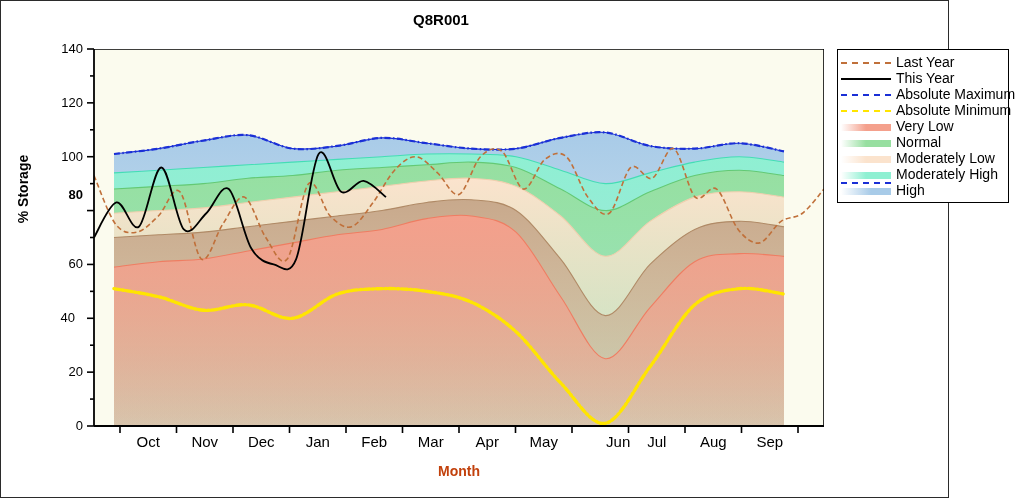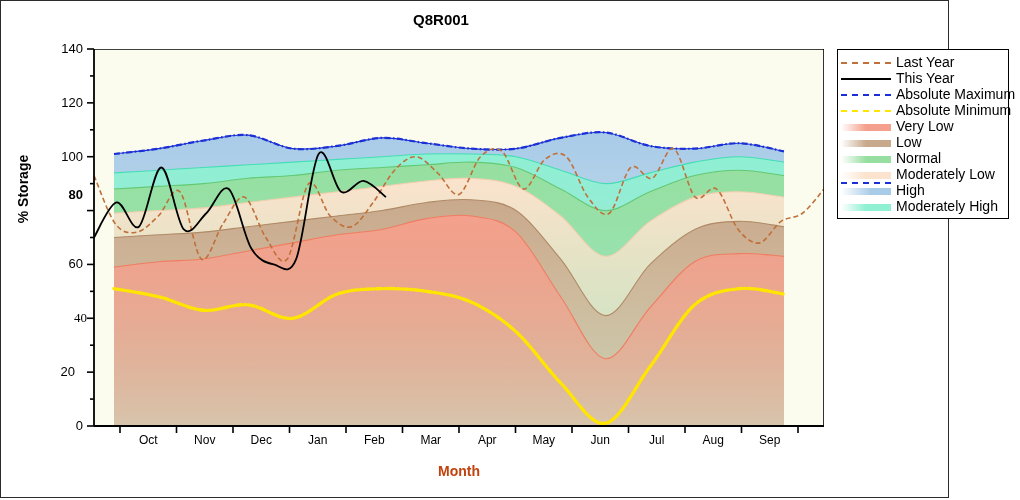--- a/index.html
+++ b/index.html
@@ -28,21 +28,21 @@
   }
   #plot{
     position:absolute;left:93px;top:48px;width:730px;height:377px;
   }
   #plotsvg{display:block;}
   .ytick-label{
     position:absolute;right:0;font-size:13px;color:#000000;text-align:right;
     width:42px;transform:translateY(-8px);
   }
   .xtick-label{
-    position:absolute;font-size:12px;color:#000;text-align:center;
+    position:absolute;font-size:15px;color:#000;text-align:center;
     width:60px;top:432px;
   }
   #legend{
     position:absolute;left:836px;top:48px;width:172px;
     border:1px solid #000;background:#fff;padding:4px 3px 4px 3px;
     box-sizing:border-box;
   }
   .legend-row{
     display:flex;align-items:center;height:16px;
   }
@@ -53,38 +53,38 @@
 <body>
 
 <div id="frame">
 
   <div id="title">Q8R001</div>
   <div id="ylabel">% Storage</div>
   <div id="xlabel">Month</div>
 
   <div id="ytick-holder">
       <div class="ytick-label" style="top: 425px; left: 40px;">0</div>
-      <div class="ytick-label" style="top: 371.143px; left: 32px;">20</div>
-      <div class="ytick-label" style="top: 317.286px; left: 44px; font-family: Liberation Serif, serif;">40</div>
+      <div class="ytick-label" style="top: 371.143px; left: 40px;">20</div>
+      <div class="ytick-label" style="top: 317.286px; left: 32px;">40</div>
       <div class="ytick-label" style="top: 263.429px; left: 40px; text-align: right;">60</div>
       <div class="ytick-label" style="top: 194px; left: 40px; font-weight: bold;">80</div>
       <div class="ytick-label" style="top: 155.714px; left: 40px;">100</div>
       <div class="ytick-label" style="top: 101.857px; left: 40px;">120</div>
       <div class="ytick-label" style="top: 48px; left: 40px;">140</div>
     </div>
   <div id="xtick-holder">
       <div class="xtick-label" style="left: 117.25px;">Oct</div>
       <div class="xtick-label" style="left: 173.75px;">Nov</div>
       <div class="xtick-label" style="left: 230.25px;">Dec</div>
       <div class="xtick-label" style="left: 286.75px;">Jan</div>
       <div class="xtick-label" style="left: 343.25px;">Feb</div>
       <div class="xtick-label" style="left: 399.75px;">Mar</div>
       <div class="xtick-label" style="left: 456.25px;">Apr</div>
       <div class="xtick-label" style="left: 512.75px;">May</div>
-      <div class="xtick-label" style="left: 569.25px;">Jun</div>
+      <div class="xtick-label" style="left: 569.25px; text-align: right;">Jun</div>
       <div class="xtick-label" style="left: 625.75px;">Jul</div>
       <div class="xtick-label" style="left: 682.25px;">Aug</div>
       <div class="xtick-label" style="left: 738.75px;">Sep</div>
     </div>
 
   <div id="plot">
     <svg id="plotsvg" width="730" height="377" viewBox="0 0 730 377">
         <defs>
           <linearGradient id="grad0" x1="0" y1="0" x2="0" y2="1">
             <stop offset="0%" stop-color="#f4a08c" stop-opacity="1"></stop>
@@ -170,40 +170,36 @@
         <div class="legend-key">
           <div style="margin-top: 5px; border-top: 2px dashed rgb(255, 229, 0);"></div>
         </div>
         <span class="legend-label">Absolute Minimum</span>
       </div>
       <div class="legend-row">
         <div class="legend-key" style="height: 7px; margin-top: 2px; background: linear-gradient(to right, rgb(255, 255, 255) 0%, rgb(244, 160, 140) 50%, rgb(244, 160, 140) 100%);"></div>
         <span class="legend-label">Very Low</span>
       </div>
       <div class="legend-row">
-        <div class="legend-key" style="height: 7px; margin-top: 2px; background: linear-gradient(to right, rgb(255, 255, 255) 0%, rgb(200, 169, 140) 50%, rgb(200, 169, 140) 100%);"></div>
-        <span class="legend-label">Low</span>
-      </div>
-      <div class="legend-row">
         <div class="legend-key" style="height: 7px; margin-top: 2px; background: linear-gradient(to right, rgb(255, 255, 255) 0%, rgb(151, 223, 160) 50%, rgb(151, 223, 160) 100%);"></div>
         <span class="legend-label">Normal</span>
       </div>
       <div class="legend-row">
         <div class="legend-key" style="height: 7px; margin-top: 2px; background: linear-gradient(to right, rgb(255, 255, 255) 0%, rgb(251, 227, 205) 50%, rgb(251, 227, 205) 100%);"></div>
         <span class="legend-label">Moderately Low</span>
       </div>
       <div class="legend-row">
+        <div class="legend-key" style="height: 7px; margin-top: 2px; background: linear-gradient(to right, rgb(255, 255, 255) 0%, rgb(143, 240, 210) 50%, rgb(143, 240, 210) 100%);"></div>
+        <span class="legend-label">Moderately High</span>
+      </div>
+      <div class="legend-row">
         <div class="legend-key" style="height: 7px; margin-top: 2px; background: linear-gradient(to right, rgb(255, 255, 255) 0%, rgb(168, 203, 232) 60%, rgb(168, 203, 232) 100%);">
           <div style="position: relative; top: -6px; height: 0px; border-top: 2px dashed rgb(26, 47, 214);"></div>
         </div>
         <span class="legend-label">High</span>
-      </div>
-      <div class="legend-row">
-        <div class="legend-key" style="height: 7px; margin-top: 2px; background: linear-gradient(to right, rgb(255, 255, 255) 0%, rgb(143, 240, 210) 50%, rgb(143, 240, 210) 100%);"></div>
-        <span class="legend-label">Moderately High</span>
       </div>
     </div>
 
 <svg width="1018" height="498" style="position: absolute; left: 0px; top: 0px; pointer-events: none;">
       <line x1="93" y1="48" x2="93" y2="425" stroke="#000" stroke-width="1.8"></line>
       <line x1="93" y1="425" x2="823" y2="425" stroke="#000" stroke-width="1.8"></line>
       <line x1="86" y1="425" x2="93" y2="425" stroke="#000" stroke-width="1.6"></line>
       <line x1="89" y1="398.07142857142856" x2="93" y2="398.07142857142856" stroke="#000" stroke-width="1.6"></line>
       <line x1="86" y1="371.14285714285717" x2="93" y2="371.14285714285717" stroke="#000" stroke-width="1.6"></line>
       <line x1="89" y1="344.2142857142857" x2="93" y2="344.2142857142857" stroke="#000" stroke-width="1.6"></line>

